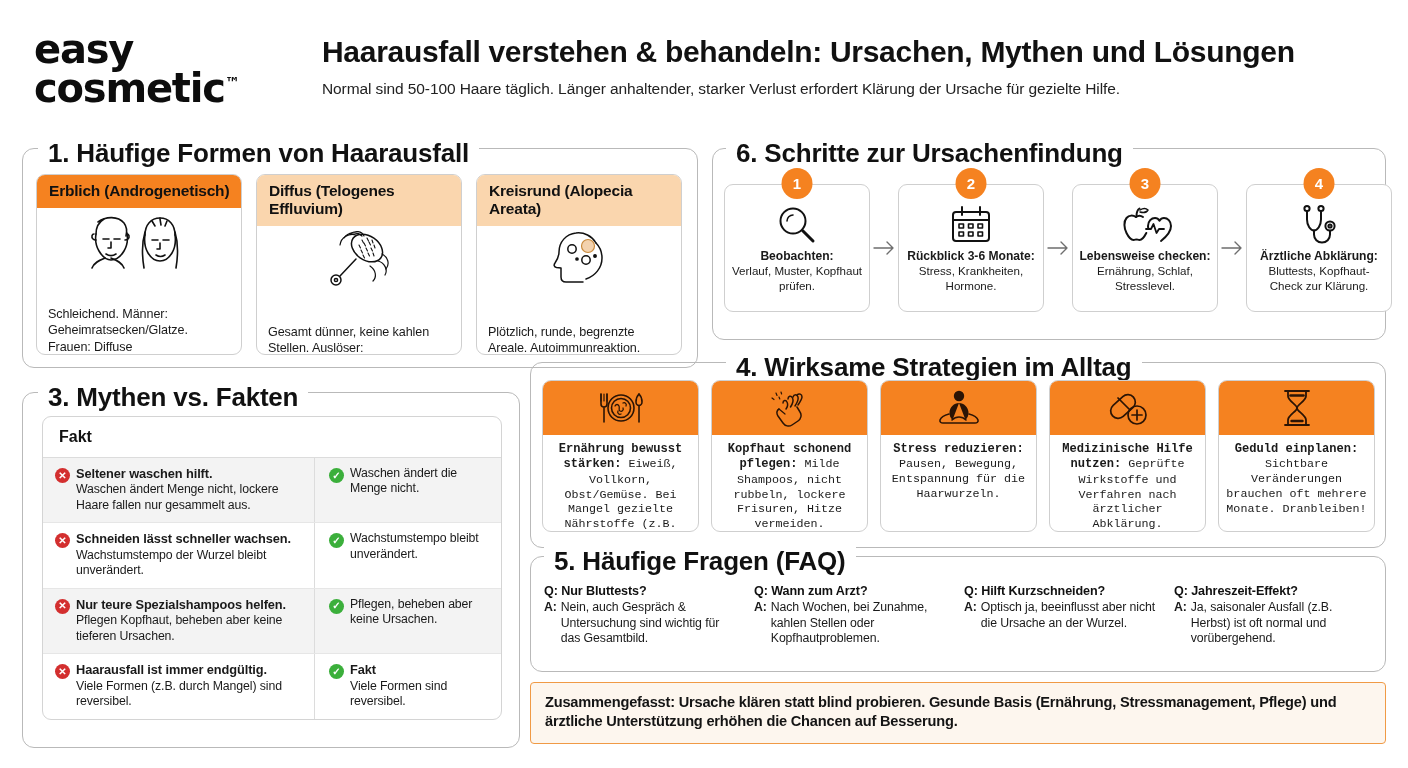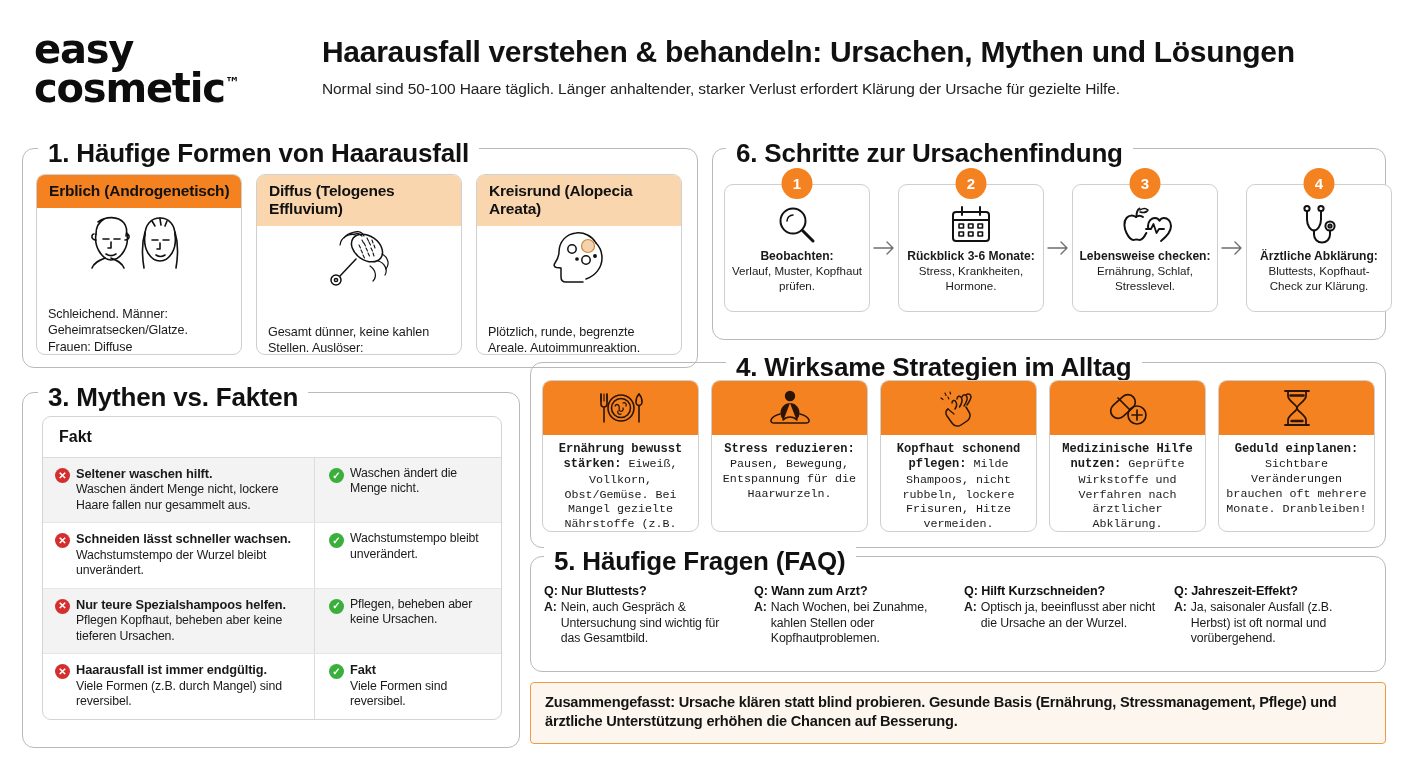--- a/index.html
+++ b/index.html
@@ -360,54 +360,54 @@
             <path d="M45 5c2 2 3 5 3 8 0 2-1.5 3.5-3 3.5"></path>
           </svg>
         </div>
         <div class="strat-txt">
           <b>Ernährung bewusst stärken:</b><span> Eiweiß, Vollkorn, Obst/Gemüse. Bei Mangel gezielte Nährstoffe (z.B. Eisen, Zink) nach Rücksprache.</span>
         </div>
       </div>
 
       <div class="strat">
         <div class="strat-top">
-          <svg width="48" height="38" viewBox="0 0 48 38" fill="none" stroke="#2b1405" stroke-width="1.6" stroke-linecap="round" stroke-linejoin="round">
-            <circle cx="24" cy="7" r="5.2" fill="#2b1405" stroke="none"></circle>
-            <path d="M24 14c-5 0-9 4-9.5 9-.3 3 1 6 3 8" fill="#2b1405" stroke="none"></path>
-            <path d="M24 14c5 0 9 4 9.5 9 .3 3-1 6-3 8" fill="#2b1405" stroke="none"></path>
-            <path d="M14 25c-4 1-8 3-9 6-.5 2 1 3 3 3h32c2 0 3.5-1 3-3-1-3-5-5-9-6"></path>
-            <path d="M17 31c2-2 4.5-3 7-3s5 1 7 3"></path>
-          </svg>
-        </div>
-        <div class="strat-txt">
-          <b>Stress reduzieren:</b><span> Pausen, Bewegung, Entspannung für die Haarwurzeln.</span>
-        </div>
-      </div>
-
-      <div class="strat">
-        <div class="strat-top">
           <svg width="46" height="38" viewBox="0 0 46 38" fill="none" stroke="#2b1405" stroke-width="1.5" stroke-linecap="round" stroke-linejoin="round">
             <path d="M30 6c2-2 5-1 5 2 0 2-2 5-4 8"></path>
             <path d="M26 8c1-3 4-3 5 0 .5 2-1 6-3 9"></path>
             <path d="M21 10c0-3 3-4 4.5-1 1 2 0 6-2 9"></path>
             <path d="M16 14c0-3 3-3.5 4-1 1 2 .5 5-1 7"></path>
             <path d="M12 20c-2 1-3 4-1 7l5 7c2 3 6 4 9 2l6-4c3-2 4-6 2-9l-3-5"></path>
             <path d="M12 20l6 5" stroke-width="1.2"></path>
             <g stroke-width="1.2">
               <path d="M9 4l1 2.5M12 8l.8 2M5 9l2 1.5M14 3l.6 2"></path>
             </g>
           </svg>
         </div>
         <div class="strat-txt">
           <b>Kopfhaut schonend pflegen:</b><span> Milde Shampoos, nicht rubbeln, lockere Frisuren, Hitze vermeiden.</span>
         </div>
       </div>
 
       <div class="strat">
         <div class="strat-top">
+          <svg width="48" height="38" viewBox="0 0 48 38" fill="none" stroke="#2b1405" stroke-width="1.6" stroke-linecap="round" stroke-linejoin="round">
+            <circle cx="24" cy="7" r="5.2" fill="#2b1405" stroke="none"></circle>
+            <path d="M24 14c-5 0-9 4-9.5 9-.3 3 1 6 3 8" fill="#2b1405" stroke="none"></path>
+            <path d="M24 14c5 0 9 4 9.5 9 .3 3-1 6-3 8" fill="#2b1405" stroke="none"></path>
+            <path d="M14 25c-4 1-8 3-9 6-.5 2 1 3 3 3h32c2 0 3.5-1 3-3-1-3-5-5-9-6"></path>
+            <path d="M17 31c2-2 4.5-3 7-3s5 1 7 3"></path>
+          </svg>
+        </div>
+        <div class="strat-txt">
+          <b>Stress reduzieren:</b><span> Pausen, Bewegung, Entspannung für die Haarwurzeln.</span>
+        </div>
+      </div>
+
+      <div class="strat">
+        <div class="strat-top">
           <svg width="46" height="38" viewBox="0 0 46 38" fill="none" stroke="#2b1405" stroke-width="1.7" stroke-linecap="round" stroke-linejoin="round">
             <rect x="4" y="10" width="28" height="15" rx="7.5" transform="rotate(-42 18 17.5)"></rect>
             <path d="M13 9l12 12"></path>
             <circle cx="32" cy="26" r="9"></circle>
             <path d="M32 21v10M27 26h10"></path>
           </svg>
         </div>
         <div class="strat-txt">
           <b>Medizinische Hilfe nutzen:</b><span> Geprüfte Wirkstoffe und Verfahren nach ärztlicher Abklärung.</span>
         </div>

